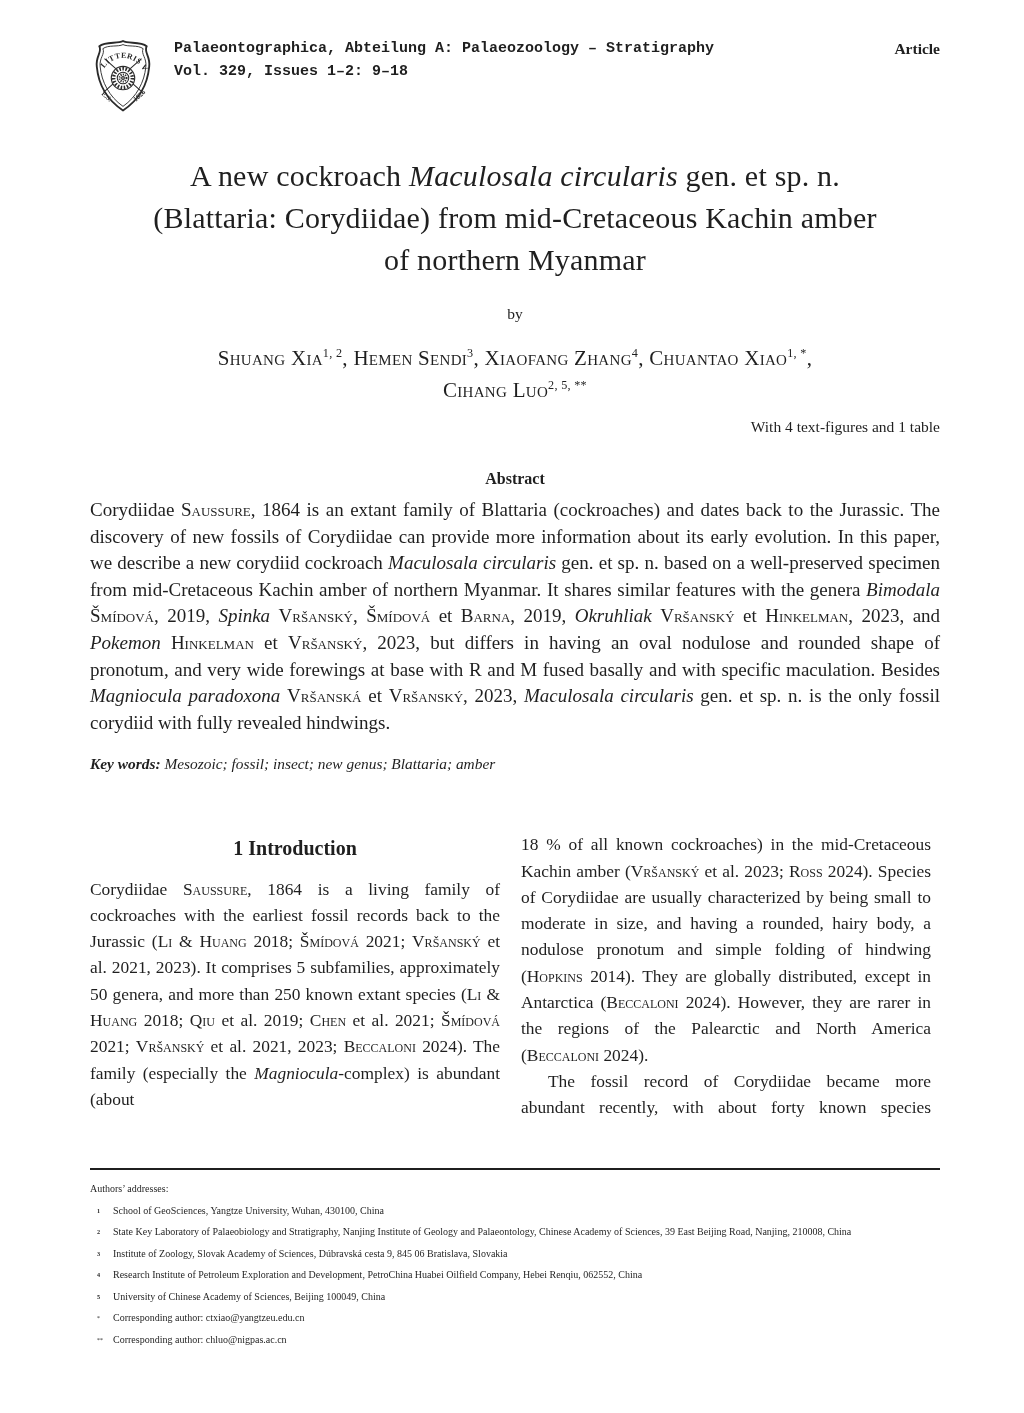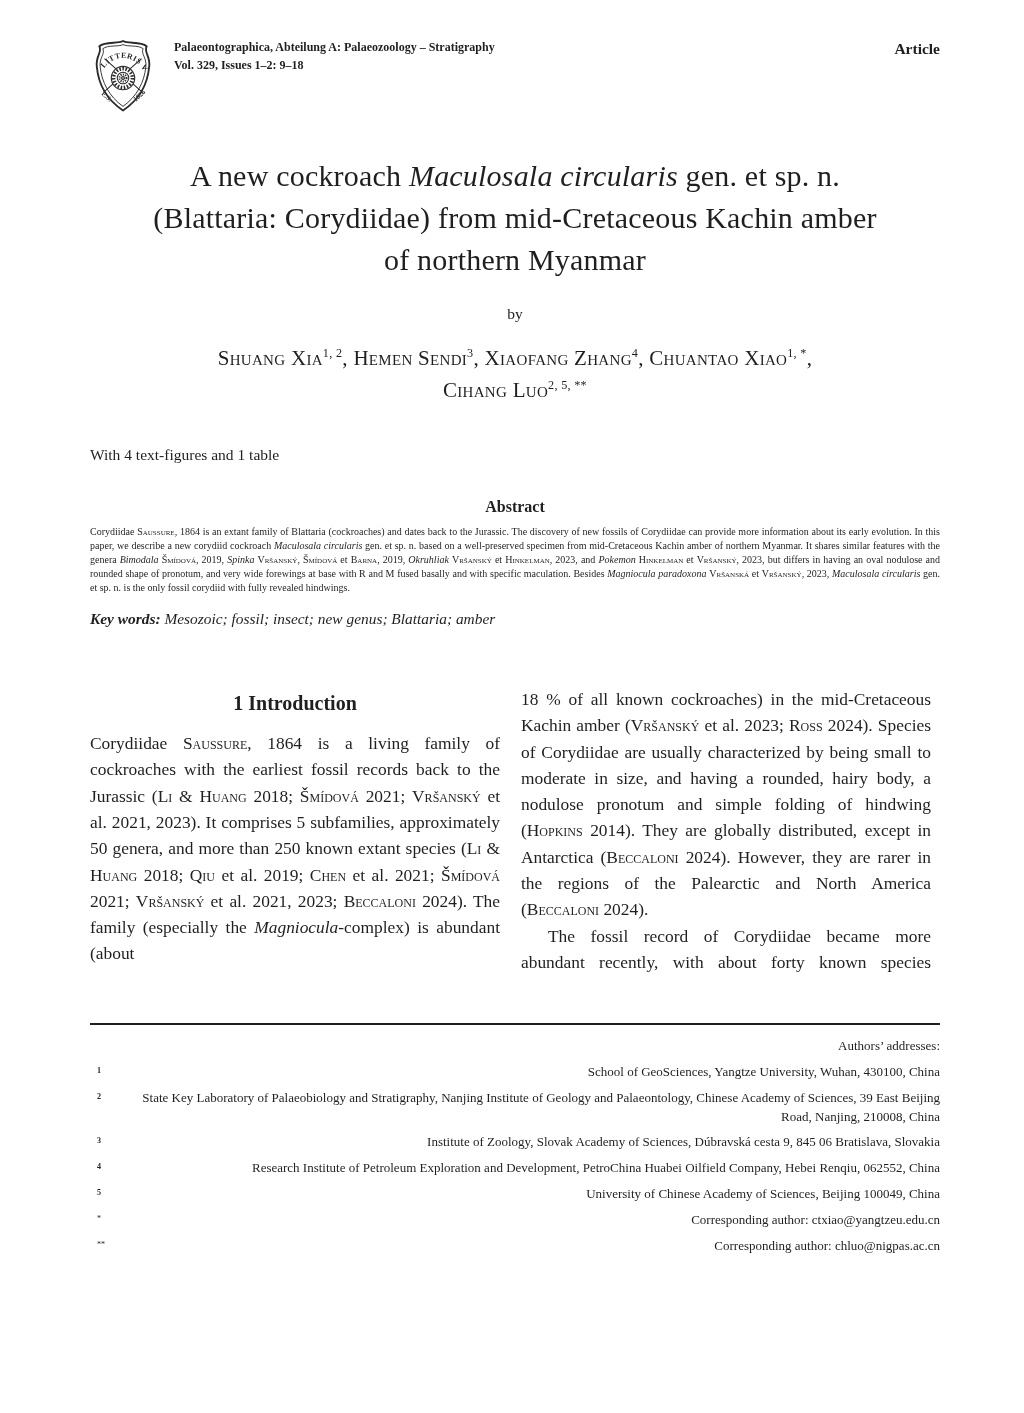--- a/index.html
+++ b/index.html
@@ -18,21 +18,21 @@
     padding: 38px 84px 0 90px;
     position: relative;
   }
   .sc { font-variant-caps: small-caps; font-variant: small-caps; }
   i { font-style: italic; }
   sup { font-size: 62%; line-height: 0; margin-top: 12px; }
 
   
   .header { display: flex; align-items: flex-start; }
   .logo-wrap { width: 66px; margin-right: 18px; flex: 0 0 auto; }
-  .journal-info { font-size: 12px; line-height: 1.5; }
+  .journal-info { font-size: 15px; line-height: 1.5; font-family: Liberation Mono, monospace; }
   .journal-info .b { font-weight: bold; }
   .article-label { margin-left: auto; font-weight: bold; font-size: 15.5px; padding-top: 2px; }
 
   
   .title {
     margin-top: 37px;
     text-align: center;
     font-size: 30px;
     font-weight: normal;
     line-height: 1.4;
@@ -40,42 +40,42 @@
   }
   .byline { text-align: center; font-size: 15.5px; margin-top: 24px; }
   .authors {
     text-align: center;
     font-size: 21px;
     margin-top: 20px;
     line-height: 1.5;
     letter-spacing: 0.3px;
   }
   .authors sup { font-size: 58%; }
-  .figures-note { text-align: left; font-size: 15.5px; margin-top: 40px; }
+  .figures-note { text-align: right; font-size: 15.5px; margin-top: 12px; }
 
   
   .abstract-heading { text-align: center; font-weight: bold; font-size: 16px; margin-top: 34px; }
   .abstract-body {
     margin-top: 9px;
-    font-size: 10px;
+    font-size: 19px;
     line-height: 1.4;
     text-align: justify;
   }
   .keywords { margin-top: 15px; font-size: 15.4px; font-style: italic; }
 
   
   .columns { margin-top: 58px; display: flex; gap: 21px; }
   .col { width: 410px; font-size: 17.4px; line-height: 1.51; text-align: justify; }
   .intro-heading { text-align: center; font-weight: bold; font-size: 20px; margin: 2px 0 12px 0; }
   .jlast { text-align-last: justify; }
   .indent { text-indent: 1.55em; }
 
   
   .addr-rule { border: 0; border-top: 2px solid #1f1f1f; margin: 48px 0 0 0; }
-  .addresses { margin-top: 12px; font-size: 13px; line-height: 1.45; text-align: right; }
+  .addresses { margin-top: 12px; font-size: 10px; line-height: 1.45; }
   .addr-item { position: relative; padding-left: 23px; margin-top: 7px; }
   .addr-marker { position: absolute; left: 7px; top: 0; font-size: 62%; vertical-align: super; font-weight: bold; line-height: 2.1; }
   .addr-marker.star { font-weight: normal; }
 
   
   .footer {
     position: absolute;
     left: 90px; right: 84px; top: 1322px;
     display: flex; justify-content: space-between;
     font-size: 14.6px; line-height: 1.55;

